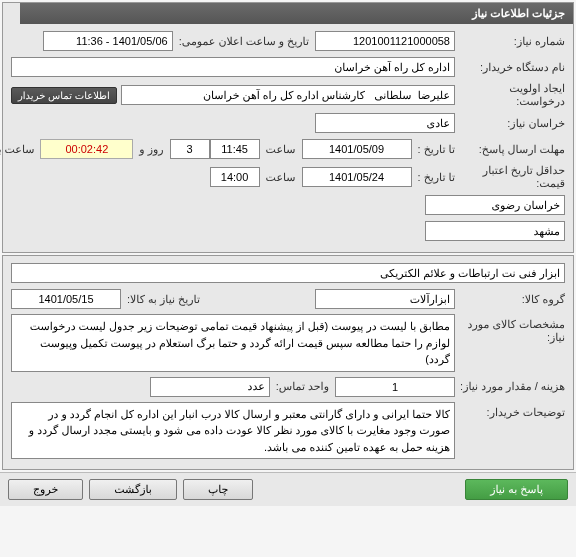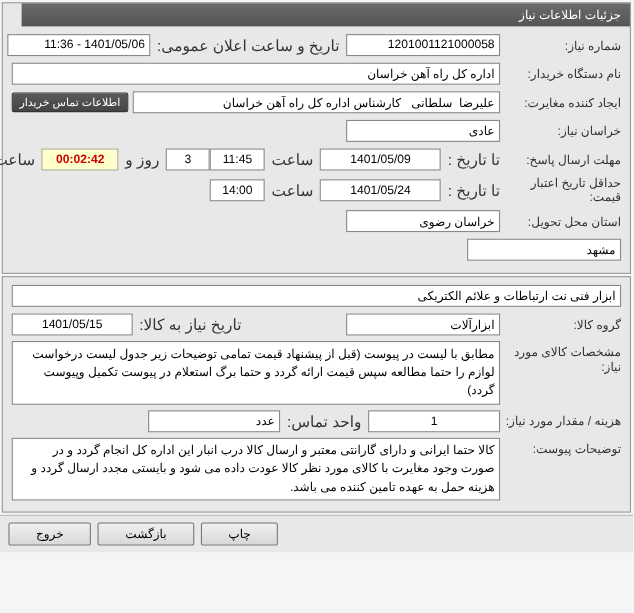--- a/index.html
+++ b/index.html
@@ -15,42 +15,42 @@
 .panel {
   background: #e8e8e8;
   border: 1px solid #999;
   margin: 2px;
 }
 .panel-header {
   background: linear-gradient(to bottom, #6a6a6a, #555);
   color: #fff;
   padding: 4px 8px;
   font-size: 11px;
-  font-weight: normal;
+  font-weight: bold;
   margin-left: 17px;
 }
 .panel-body {
   padding: 6px 8px;
 }
 .row {
   display: flex;
   align-items: center;
   margin-bottom: 4px;
   min-height: 22px;
 }
 .label {
   color: #333;
   font-size: 11px;
   width: 110px;
   flex-shrink: 0;
   padding-left: 4px;
 }
 .label-sm {
   color: #333;
-  font-size: 14px;
+  font-size: 11px;
   padding: 0 6px;
   flex-shrink: 0;
 }
 .input {
   background: #fff;
   border: 1px solid #888;
   padding: 2px 4px;
   font-size: 11px;
   font-family: Tahoma, Arial, sans-serif;
   height: 20px;
@@ -89,23 +89,23 @@
 .btn-info {
   background: linear-gradient(to bottom, #5a5a5a, #444);
   color: #fff;
   border-color: #333;
   font-size: 10px;
   padding: 2px 6px;
 }
 .countdown {
   background: #ffffcc;
   border: 1px solid #aaa;
-  padding: 2px 12px;
+  padding: 2px 24px;
   color: #cc0000;
-  font-weight: bold;
+  font-weight: normal;
   height: 20px;
   display: inline-flex;
   align-items: center;
 }
 .button-bar {
   display: flex;
   gap: 6px;
   padding: 6px 8px;
   justify-content: flex-end;
   background: #e8e8e8;
@@ -126,21 +126,21 @@
       <span class="label-sm">تاریخ و ساعت اعلان عمومی:</span>
       <input class="input" style="width: 130px;" readonly="" value="1401/05/06 - 11:36">
     </div>
 
     <div class="row">
       <span class="label">نام دستگاه خریدار:</span>
       <input class="input input-wide" readonly="" value="اداره کل راه آهن خراسان" style="">
     </div>
 
     <div class="row">
-      <span class="label">ایجاد کننده مغایرت:</span>
+      <span class="label">ایجاد اولویت درخواست:</span>
       <input class="input input-wide" readonly="" value="علیرضا  سلطانی   کارشناس اداره کل راه آهن خراسان" style="">
       <button class="btn btn-info" style="margin-right:4px">اطلاعات تماس خریدار</button>
     </div>
 
     <div class="row">
       <span class="label">خراسان نیاز:</span>
       <input class="input input-med" readonly="" value="عادی" style="">
     </div>
 
     <div class="row">
@@ -158,21 +158,20 @@
 
     <div class="row">
       <span class="label">حداقل تاریخ اعتبار قیمت:</span>
       <span class="label-sm" style="padding-right:0">تا تاریخ :</span>
       <input class="input input-date" readonly="" value="1401/05/24" style="">
       <span class="label-sm">ساعت</span>
       <input class="input input-time" readonly="" value="14:00" style="">
     </div>
 
     <div class="row">
-      <span class="label">استان محل تحویل:</span>
       <input class="input input-med" readonly="" value="خراسان رضوی" style="">
     </div>
 
     <div class="row">
       <input class="input input-med" readonly="" value="مشهد" style="">
     </div>
 
   </div>
 </div>
 
@@ -197,25 +196,26 @@
     </div>
 
     <div class="row">
       <span class="label">هزینه / مقدار مورد نیاز:</span>
       <input class="input" style="width: 120px; text-align: center;" readonly="" value="1">
       <span class="label-sm">واحد تماس:</span>
       <input class="input" style="width: 120px;" readonly="" value="عدد">
     </div>
 
     <div class="row" style="align-items:flex-start">
-      <span class="label" style="padding-top:4px">توضیحات پیوست:</span>
+      <span class="label" style="padding-top:4px">توضیحات خریدار:</span>
       <textarea class="textarea" rows="3" readonly="" style="">کالا حتما ایرانی و دارای گارانتی معتبر و ارسال کالا درب انبار این اداره کل انجام گردد و در صورت وجود مغایرت با کالای مورد نظر کالا عودت داده می شود و بایستی مجدد ارسال گردد و هزینه حمل به عهده تامین کننده می باشد.</textarea>
     </div>
 
   </div>
 </div>
 
 <div class="button-bar">
+  <button class="btn btn-primary">پاسخ به نیاز</button>
   <span class="spacer"></span>
   <button class="btn">چاپ</button>
   <button class="btn">بازگشت</button>
   <button class="btn">خروج</button>
 </div>
 
 </body></html>

